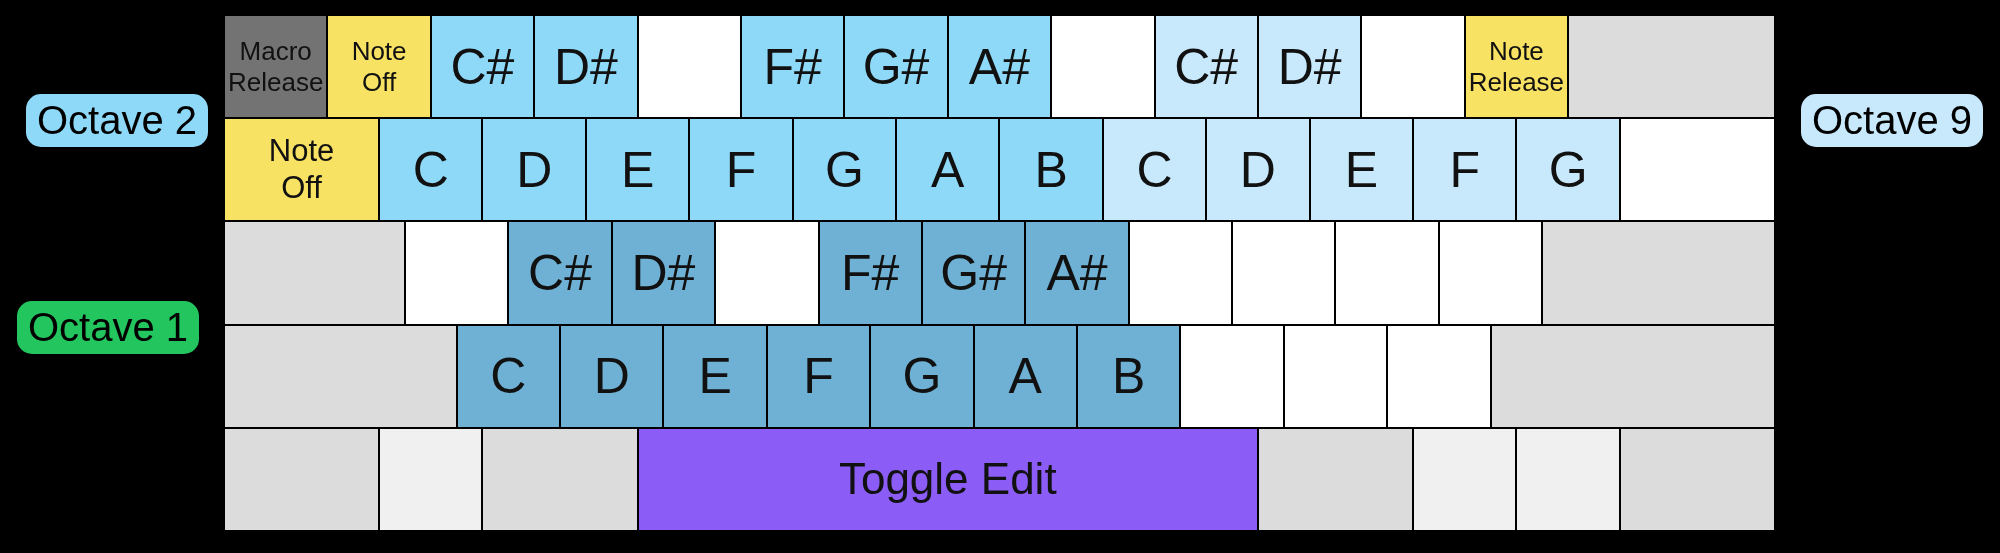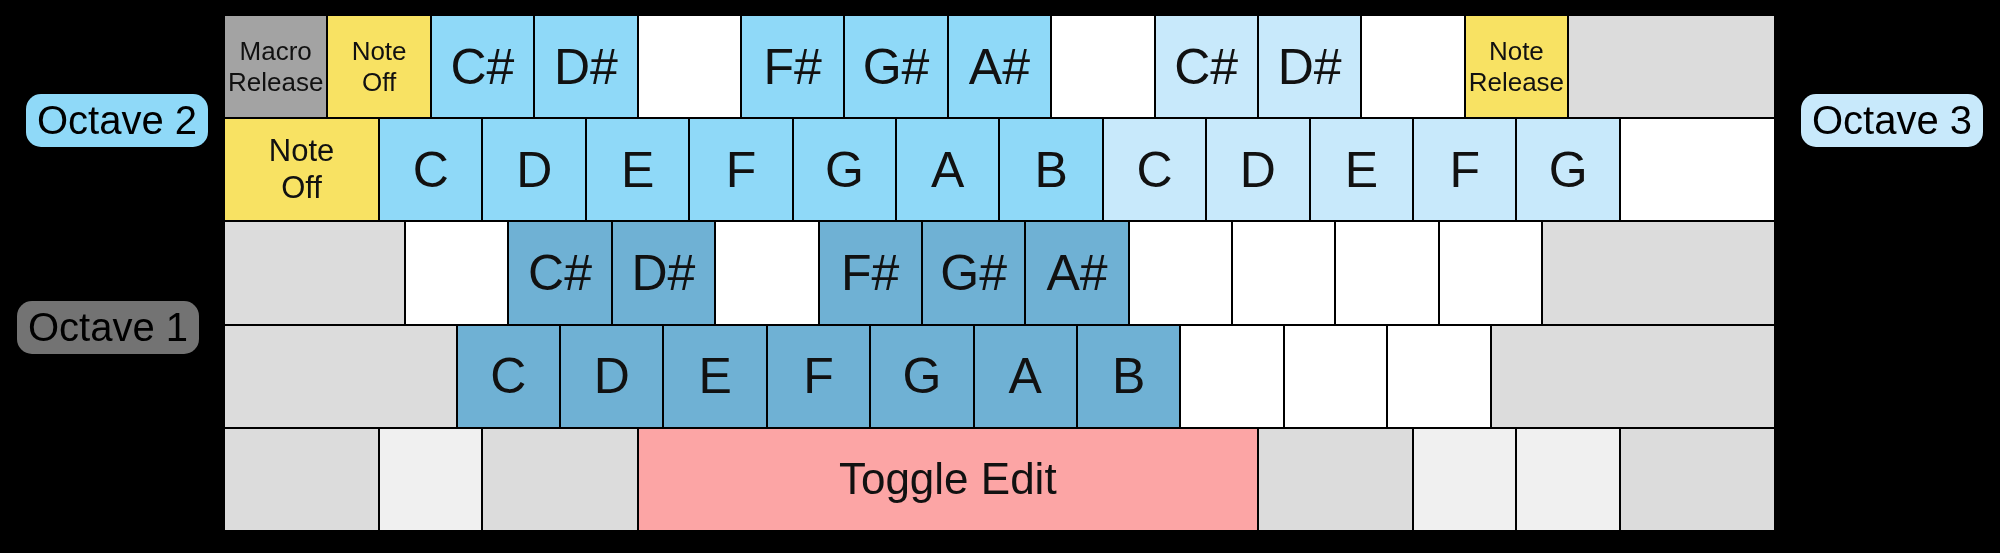--- a/index.html
+++ b/index.html
@@ -61,27 +61,27 @@
   .pill-oct1{left:17px;top:301px;}
   .pill-oct3{left:1801px;top:94px;}
 </style>
 </head>
 <body>
 
 <div class="stage">
 
   <div class="pill pill-oct2" style="background: rgb(143, 217, 248);">Octave 2</div>
 
-  <div class="pill pill-oct1" style="background: #737373;">Octave 1</div>
-
-  <div class="pill pill-oct3" style="background: rgb(200, 233, 251);">Octave 3</div>
+  <div class="pill pill-oct1" style="background: #22c55e;">Octave 1</div>
+
+  <div class="pill pill-oct3" style="background: rgb(200, 233, 251);">Octave 9</div>
 
   <div class="keyboard">
       <div class="kb-row">
-        <div class="key txt-small" style="width: 103.4px; background: #a3a3a3;">
+        <div class="key txt-small" style="width: 103.4px; background: #737373;">
           <span class="key-label">Macro
 Release</span>
         </div>
         <div class="key txt-small" style="width: 103.4px; background: rgb(248, 226, 99);">
           <span class="key-label">Note
 Off</span>
         </div>
         <div class="key txt-note" style="width: 103.4px; background: rgb(143, 217, 248);">
           <span class="key-label">C#</span>
         </div>
@@ -247,21 +247,21 @@
       <div class="kb-row">
         <div class="key txt-note" style="width: 155.1px; background: rgb(220, 220, 220);">
           <span class="key-label"></span>
         </div>
         <div class="key txt-note" style="width: 103.4px; background: rgb(240, 240, 240);">
           <span class="key-label"></span>
         </div>
         <div class="key txt-note" style="width: 155.1px; background: rgb(220, 220, 220);">
           <span class="key-label"></span>
         </div>
-        <div class="key txt-toggle" style="width: 620.4px; background: #fca5a5;">
+        <div class="key txt-toggle" style="width: 620.4px; background: #8b5cf6;">
           <span class="key-label">Toggle Edit</span>
         </div>
         <div class="key txt-note" style="width: 155.1px; background: rgb(220, 220, 220);">
           <span class="key-label"></span>
         </div>
         <div class="key txt-note" style="width: 103.4px; background: rgb(240, 240, 240);">
           <span class="key-label"></span>
         </div>
         <div class="key txt-note" style="width: 103.4px; background: rgb(240, 240, 240);">
           <span class="key-label"></span>

